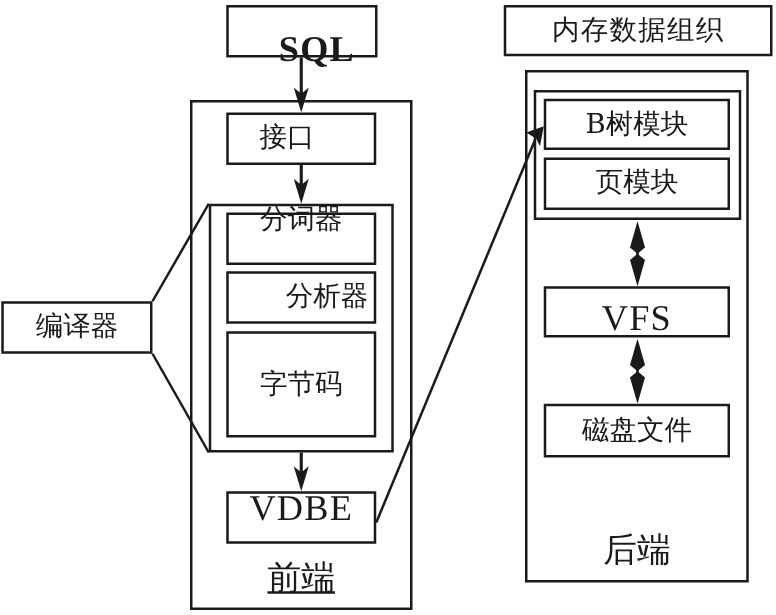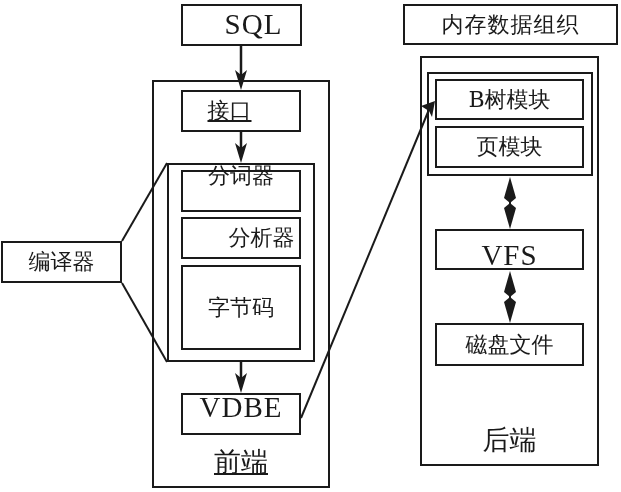--- a/index.html
+++ b/index.html
@@ -54,26 +54,26 @@
   </g>
 
   <g>
     <line x1="510" y1="283" x2="510" y2="310" stroke="#1a1a1a" stroke-width="2"></line>
     <path d="M504,292 L510,271 L516,292 L510,297 Z" fill="#1a1a1a"></path>
     <path d="M504,302 L510,323 L516,302 L510,297 Z" fill="#1a1a1a"></path>
   </g>
 </svg>
 
 <div class="box" style="left:181px; top:4px; width:121px; height:42px;"></div>
-<div class="label lbl-latin" style="left:181px; top:4px; width:145px; height:42px;">SQL</div>
+<div class="label lbl-latin" style="left:181px; top:20px; width:145px; height:42px;font-weight:bold;">SQL</div>
 
 <div class="box" style="left:152px; top:80px; width:178px; height:408px;"></div>
 
 <div class="box" style="left:181px; top:90px; width:120px; height:42px;"></div>
-<div class="label" style="left:181px; top:90px; width:97px; height:42px;text-decoration:underline;">接口</div>
+<div class="label" style="left:181px; top:90px; width:97px; height:42px;">接口</div>
 
 <div class="box" style="left:167px; top:163px; width:148px; height:199px;"></div>
 
 <div class="box" style="left:181px; top:170px; width:120px; height:42px;"></div>
 <div class="label" style="left:181px; top:155px; width:120px; height:42px;">分词器</div>
 
 <div class="box" style="left:181px; top:217px; width:120px; height:42px;"></div>
 <div class="label" style="left:181px; top:217px; width:120px; height:42px;padding-left:41px;">分析器</div>
 
 <div class="box" style="left:181px; top:265px; width:120px; height:85px;"></div>

